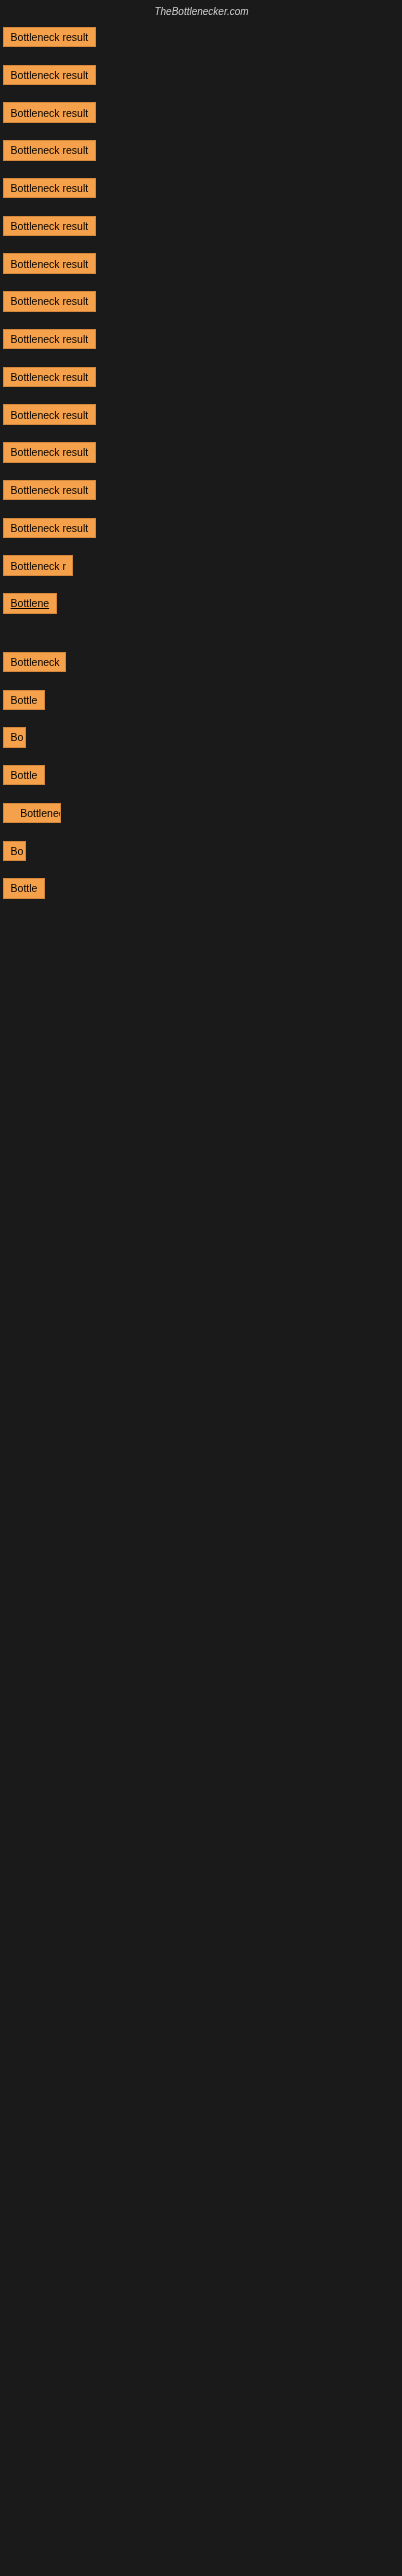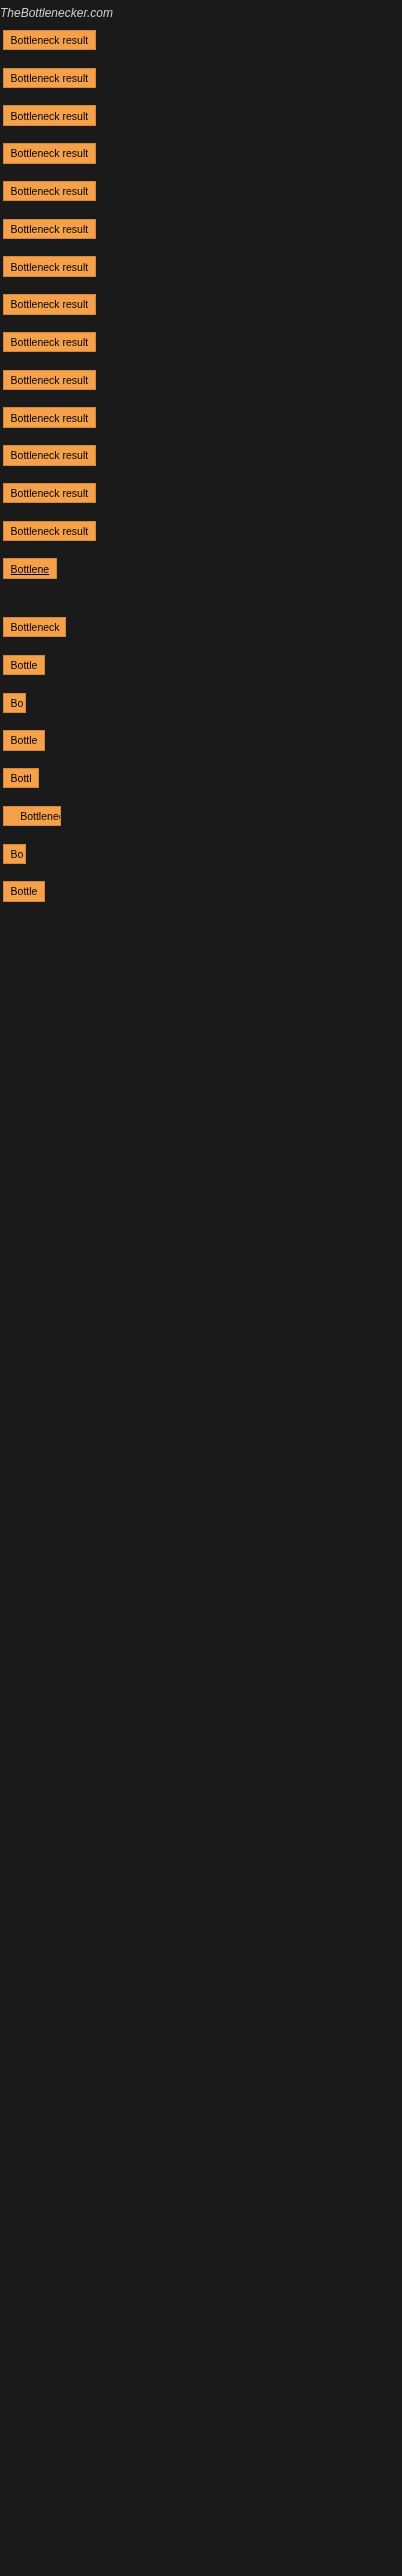--- a/index.html
+++ b/index.html
@@ -10,22 +10,23 @@
 
     body {
       width: 403px;
       min-height: 2576px;
       background-color: #1a1a1a;
       font-family: Arial, sans-serif;
       position: relative;
     }
 
     .site-title {
+      text-align: center;
       color: #cccccc;
-      font-size: 12px;
+      font-size: 10px;
       padding: 6.4px 0 3.2px 0;
       font-style: italic;
     }
 
     .bottleneck-item {
       display: inline-block;
       background-color: #f5a04a;
       color: #000000;
       font-size: 10.5px;
       font-weight: normal;
@@ -58,23 +59,23 @@
     <div class="row"><span class="bottleneck-item" style="max-width: 105px; overflow: hidden; white-space: nowrap;">Bottleneck result</span></div>
     <div class="row"><span class="bottleneck-item" style="max-width: 105px; overflow: hidden; white-space: nowrap;">Bottleneck result</span></div>
     <div class="row"><span class="bottleneck-item" style="max-width: 105px; overflow: hidden; white-space: nowrap;">Bottleneck result</span></div>
     <div class="row"><span class="bottleneck-item" style="max-width: 105px; overflow: hidden; white-space: nowrap;">Bottleneck result</span></div>
     <div class="row"><span class="bottleneck-item" style="max-width: 105px; overflow: hidden; white-space: nowrap;">Bottleneck result</span></div>
     <div class="row"><span class="bottleneck-item" style="max-width: 105px; overflow: hidden; white-space: nowrap;">Bottleneck result</span></div>
     <div class="row"><span class="bottleneck-item" style="max-width: 105px; overflow: hidden; white-space: nowrap;">Bottleneck result</span></div>
     <div class="row"><span class="bottleneck-item" style="max-width: 97px; overflow: hidden; white-space: nowrap;">Bottleneck result</span></div>
     <div class="row"><span class="bottleneck-item" style="max-width: 97px; overflow: hidden; white-space: nowrap;">Bottleneck result</span></div>
     <div class="row"><span class="bottleneck-item" style="max-width: 93px; overflow: hidden; white-space: nowrap;">Bottleneck result</span></div>
+    <div class="row"><span class="bottleneck-item" style="max-width: 72px; overflow: hidden; white-space: nowrap;">Bottleneck r</span></div>
     <div class="row"><span class="bottleneck-item" style="max-width: 56px; overflow: hidden; white-space: nowrap; text-decoration: underline;">Bottlene</span></div>
     <div class="row"><span class="bottleneck-item" style="max-width: 63px; overflow: hidden; white-space: nowrap; margin-top: 24px;">Bottleneck</span></div>
     <div class="row"><span class="bottleneck-item" style="max-width: 44px; overflow: hidden; white-space: nowrap;">Bottle</span></div>
     <div class="row"><span class="bottleneck-item" style="max-width: 22.5px; overflow: hidden; white-space: nowrap;">Bo</span></div>
     <div class="row"><span class="bottleneck-item" style="max-width: 44px; overflow: hidden; white-space: nowrap;">Bottle</span></div>
-    <div class="row"><span class="bottleneck-item" style="max-width: 36px; overflow: hidden; white-space: nowrap;">Bottl</span></div>
     <div class="row"><span class="bottleneck-item" style="max-width: 58px; overflow: hidden; white-space: nowrap; padding-left: 16px;">Bottlenec</span></div>
     <div class="row"><span class="bottleneck-item" style="max-width: 22.5px; overflow: hidden; white-space: nowrap;">Bo</span></div>
     <div class="row"><span class="bottleneck-item" style="max-width: 44px; overflow: hidden; white-space: nowrap;">Bottle</span></div>
   </div>
 
 
 </body></html>

